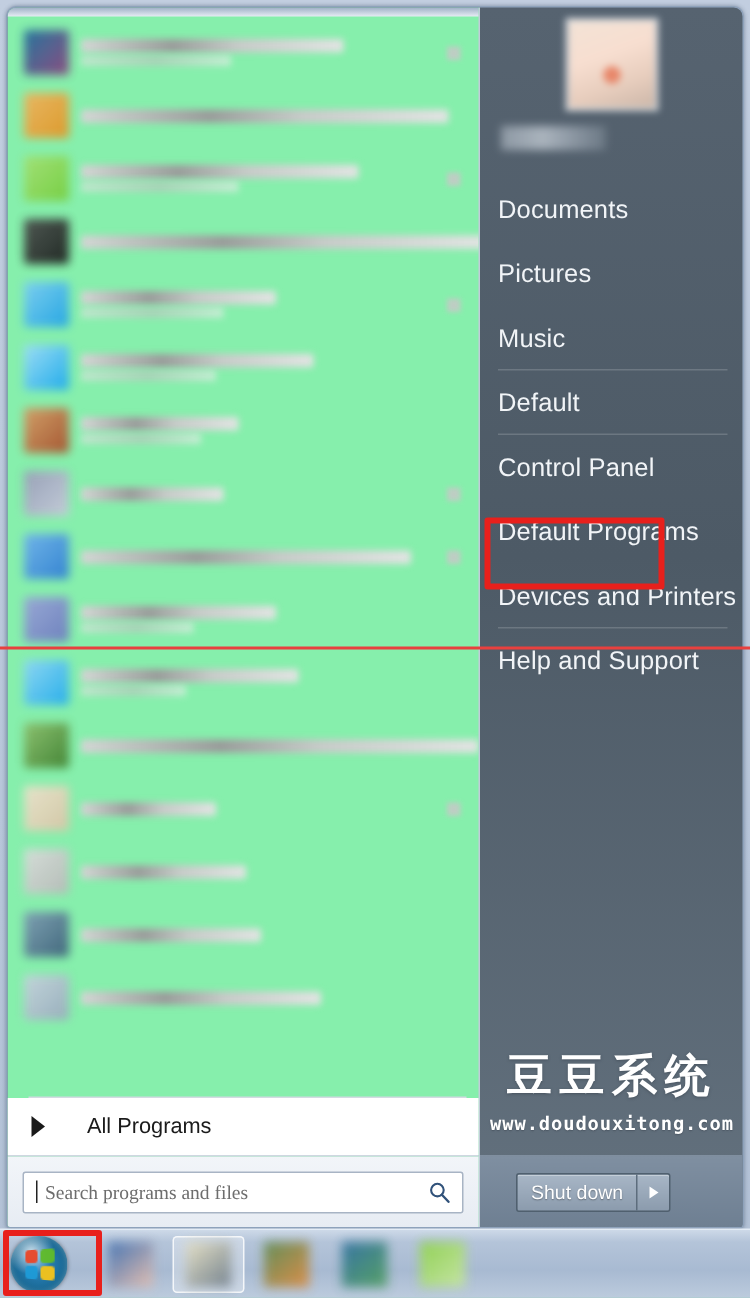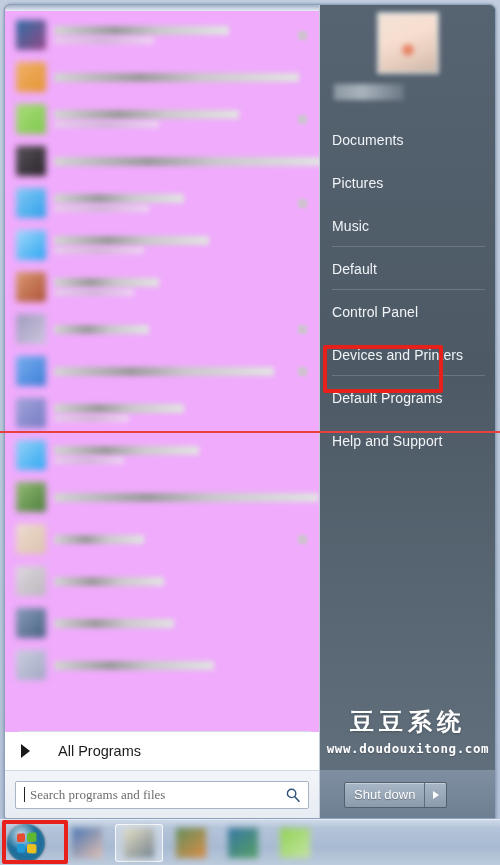--- a/index.html
+++ b/index.html
@@ -26,21 +26,21 @@
     box-shadow: 0 0 3px rgba(40,60,85,.45);
     overflow: hidden;
     display: flex;
     background: #6d7c8c;
   }
 
   
   .left-col {
     position: relative;
     width: 315px; height: 100%;
-    background: #f0abfc;
+    background: #86efac;
     display: flex;
     flex-direction: column;
     border-right: 1px solid #c2ccd9;
   }
   .left-frame-top {
     height: 6px;
     background: linear-gradient(180deg,#9fb0c6,#e6ecf4);
   }
   .prog-list {
     flex: 1;
@@ -183,21 +183,21 @@
     display: flex;
     flex-direction: column;
   }
   .place {
     position: relative;
     height: 43px;
     display: flex;
     align-items: center;
     padding-left: 12px;
     color: #f1f4f7;
-    font-size: 14px;
+    font-size: 17px;
     letter-spacing: .1px;
   }
   .place.sep-after::after {
     content: "";
     position: absolute;
     left: 12px; right: 10px; bottom: 0;
     height: 1px;
     background: rgba(255,255,255,.17);
   }
 
@@ -243,21 +243,21 @@
 
   
   .watermark {
     position: absolute;
     left: 5px; right: 4px;
     bottom: 62px;
     text-align: center;
     pointer-events: none;
   }
   .wm-cn {
-    font-size: 24px;
+    font-size: 30px;
     font-weight: bold;
     color: #ffffff;
     letter-spacing: 5px;
     text-shadow: 0 1px 2px rgba(50,60,70,.5);
     font-family: Liberation Mono, monospace;
   }
   .wm-url {
     margin-top: 3px;
     font-size: 12.5px;
     font-weight: bold;
@@ -478,22 +478,22 @@
         <div class="avatar"></div>
       </div>
       <div class="username"></div>
 
       <div class="places" id="places-list">
           <div class="place">Documents</div>
           <div class="place">Pictures</div>
           <div class="place sep-after">Music</div>
           <div class="place sep-after">Default</div>
           <div class="place">Control Panel</div>
+          <div class="place">Default Programs</div>
           <div class="place sep-after">Devices and Printers</div>
-          <div class="place">Default Programs</div>
           <div class="place">Help and Support</div>
         </div>
 
       <div class="watermark">
         <div class="wm-cn">豆豆系统</div>
         <div class="wm-url">www.doudouxitong.com</div>
       </div>
 
       <div class="shutdown-zone">
         <div class="sd-btn">

